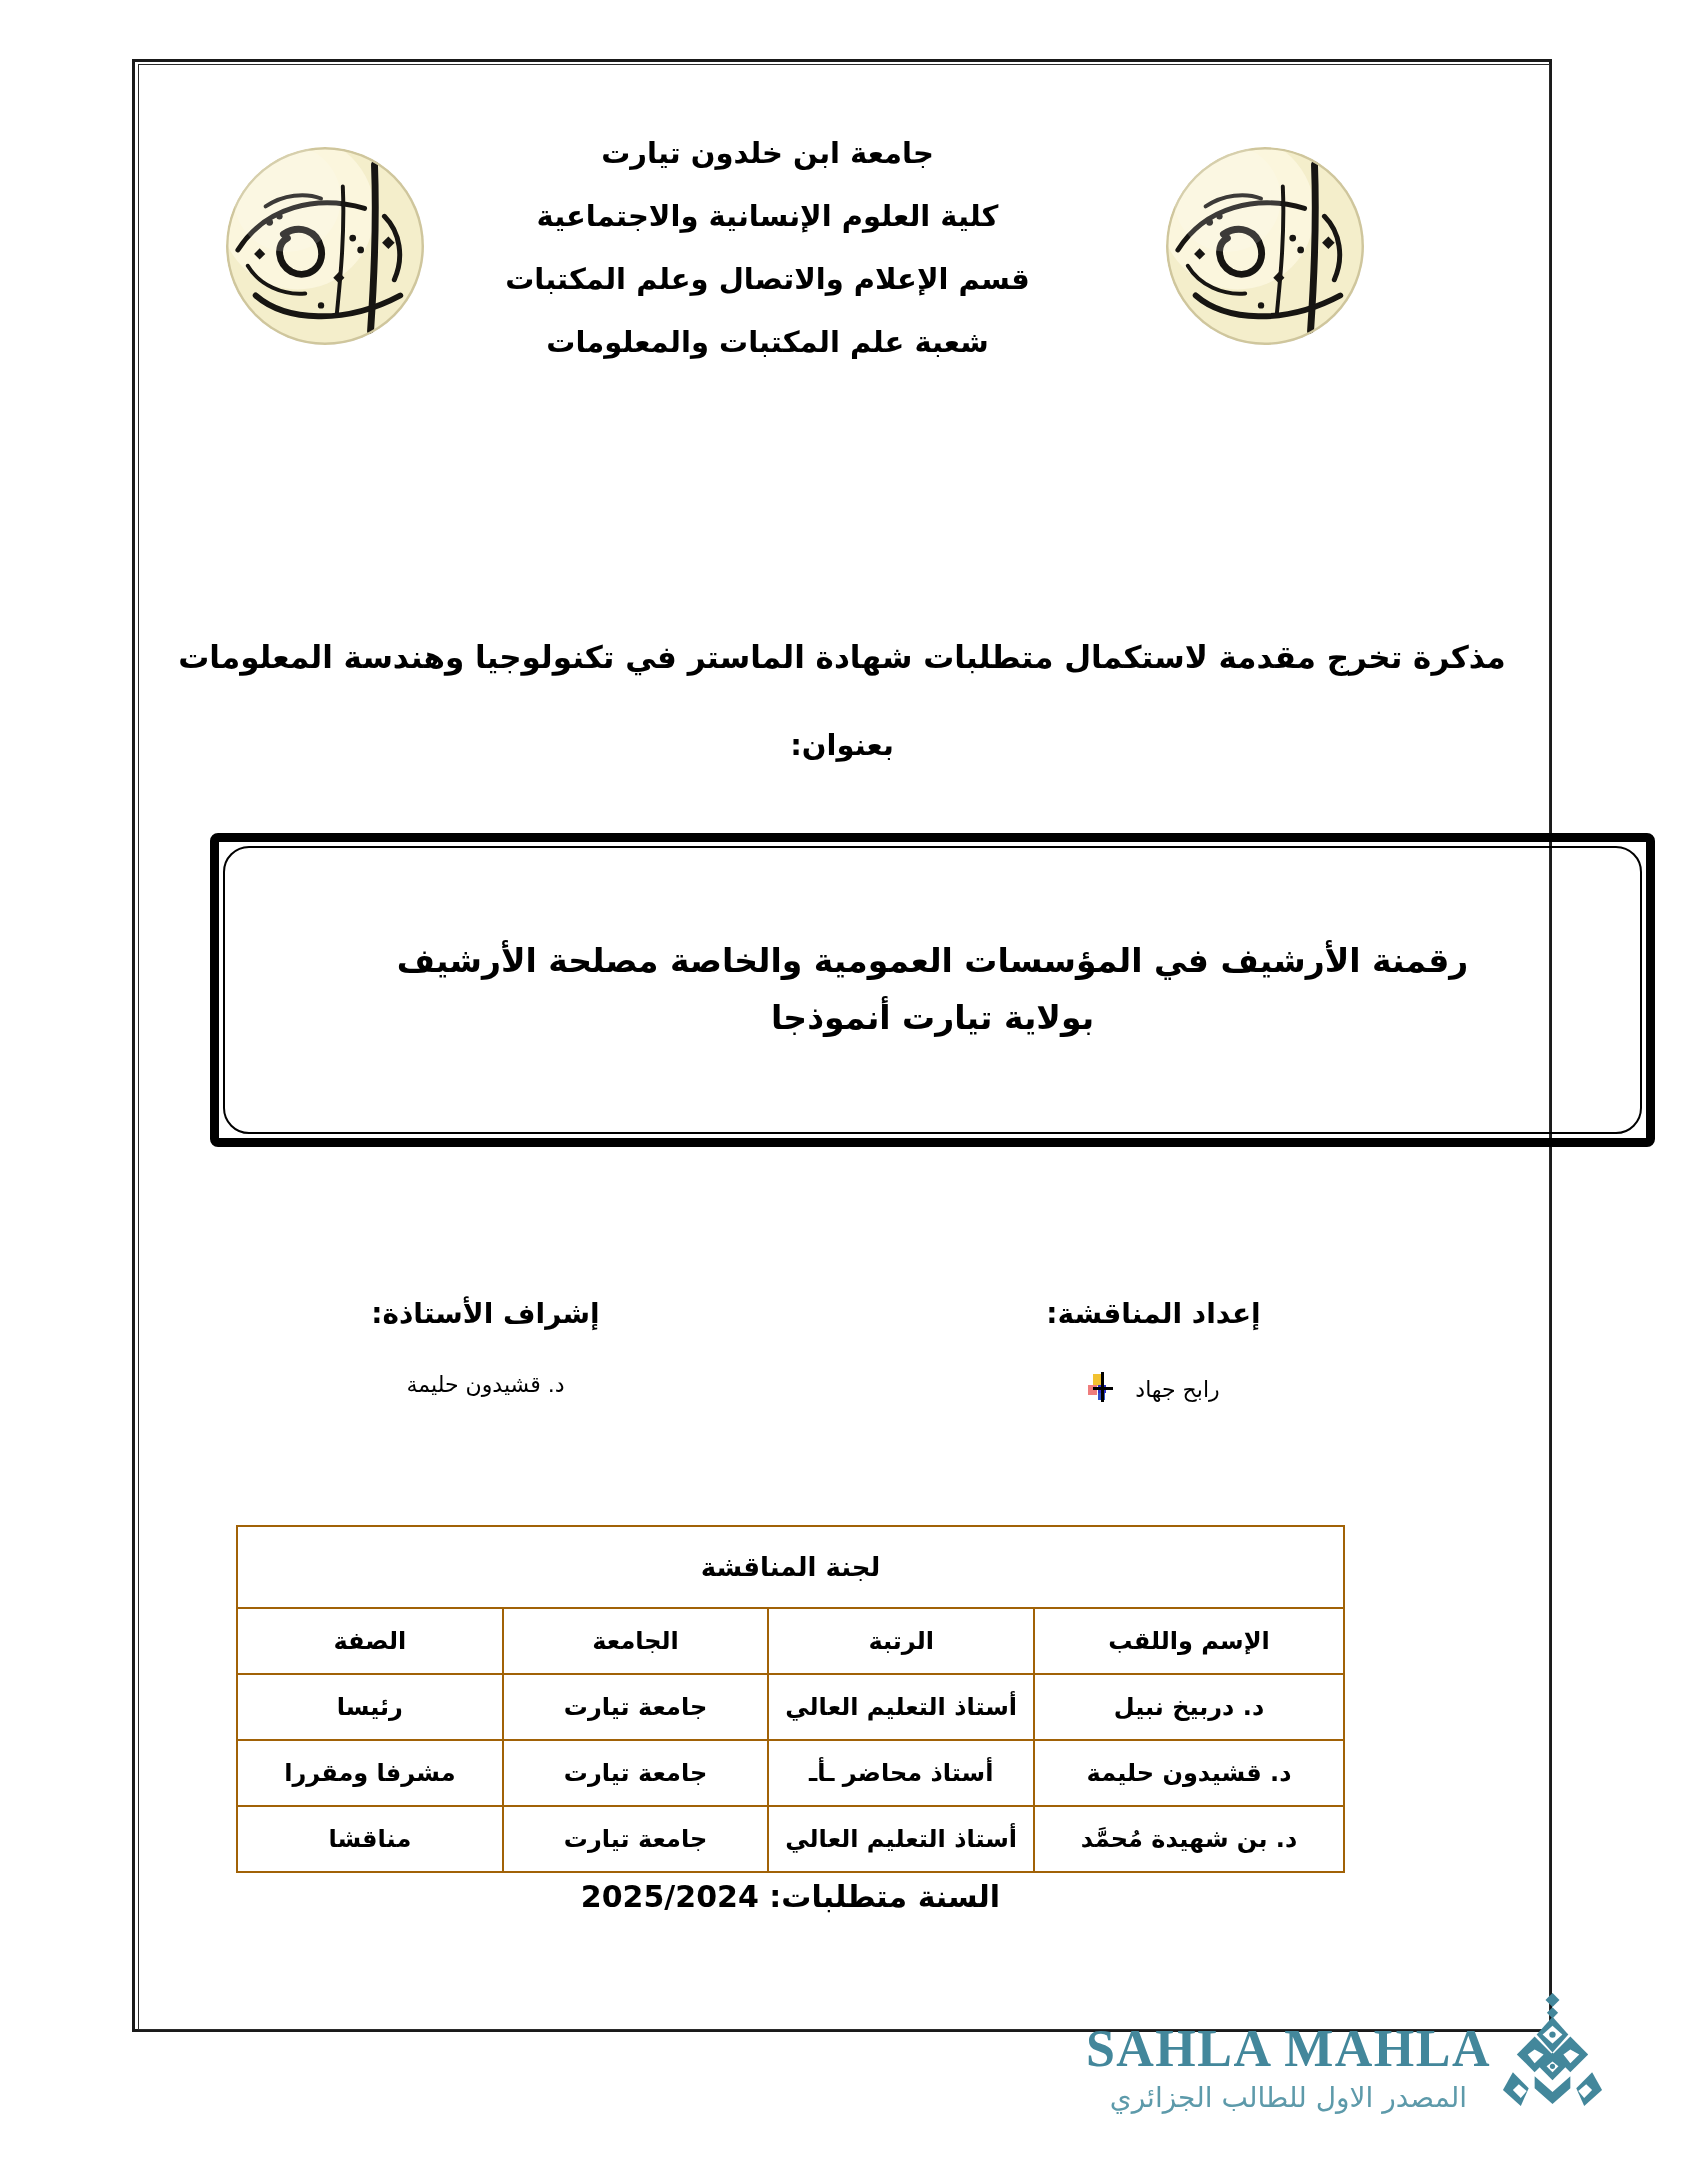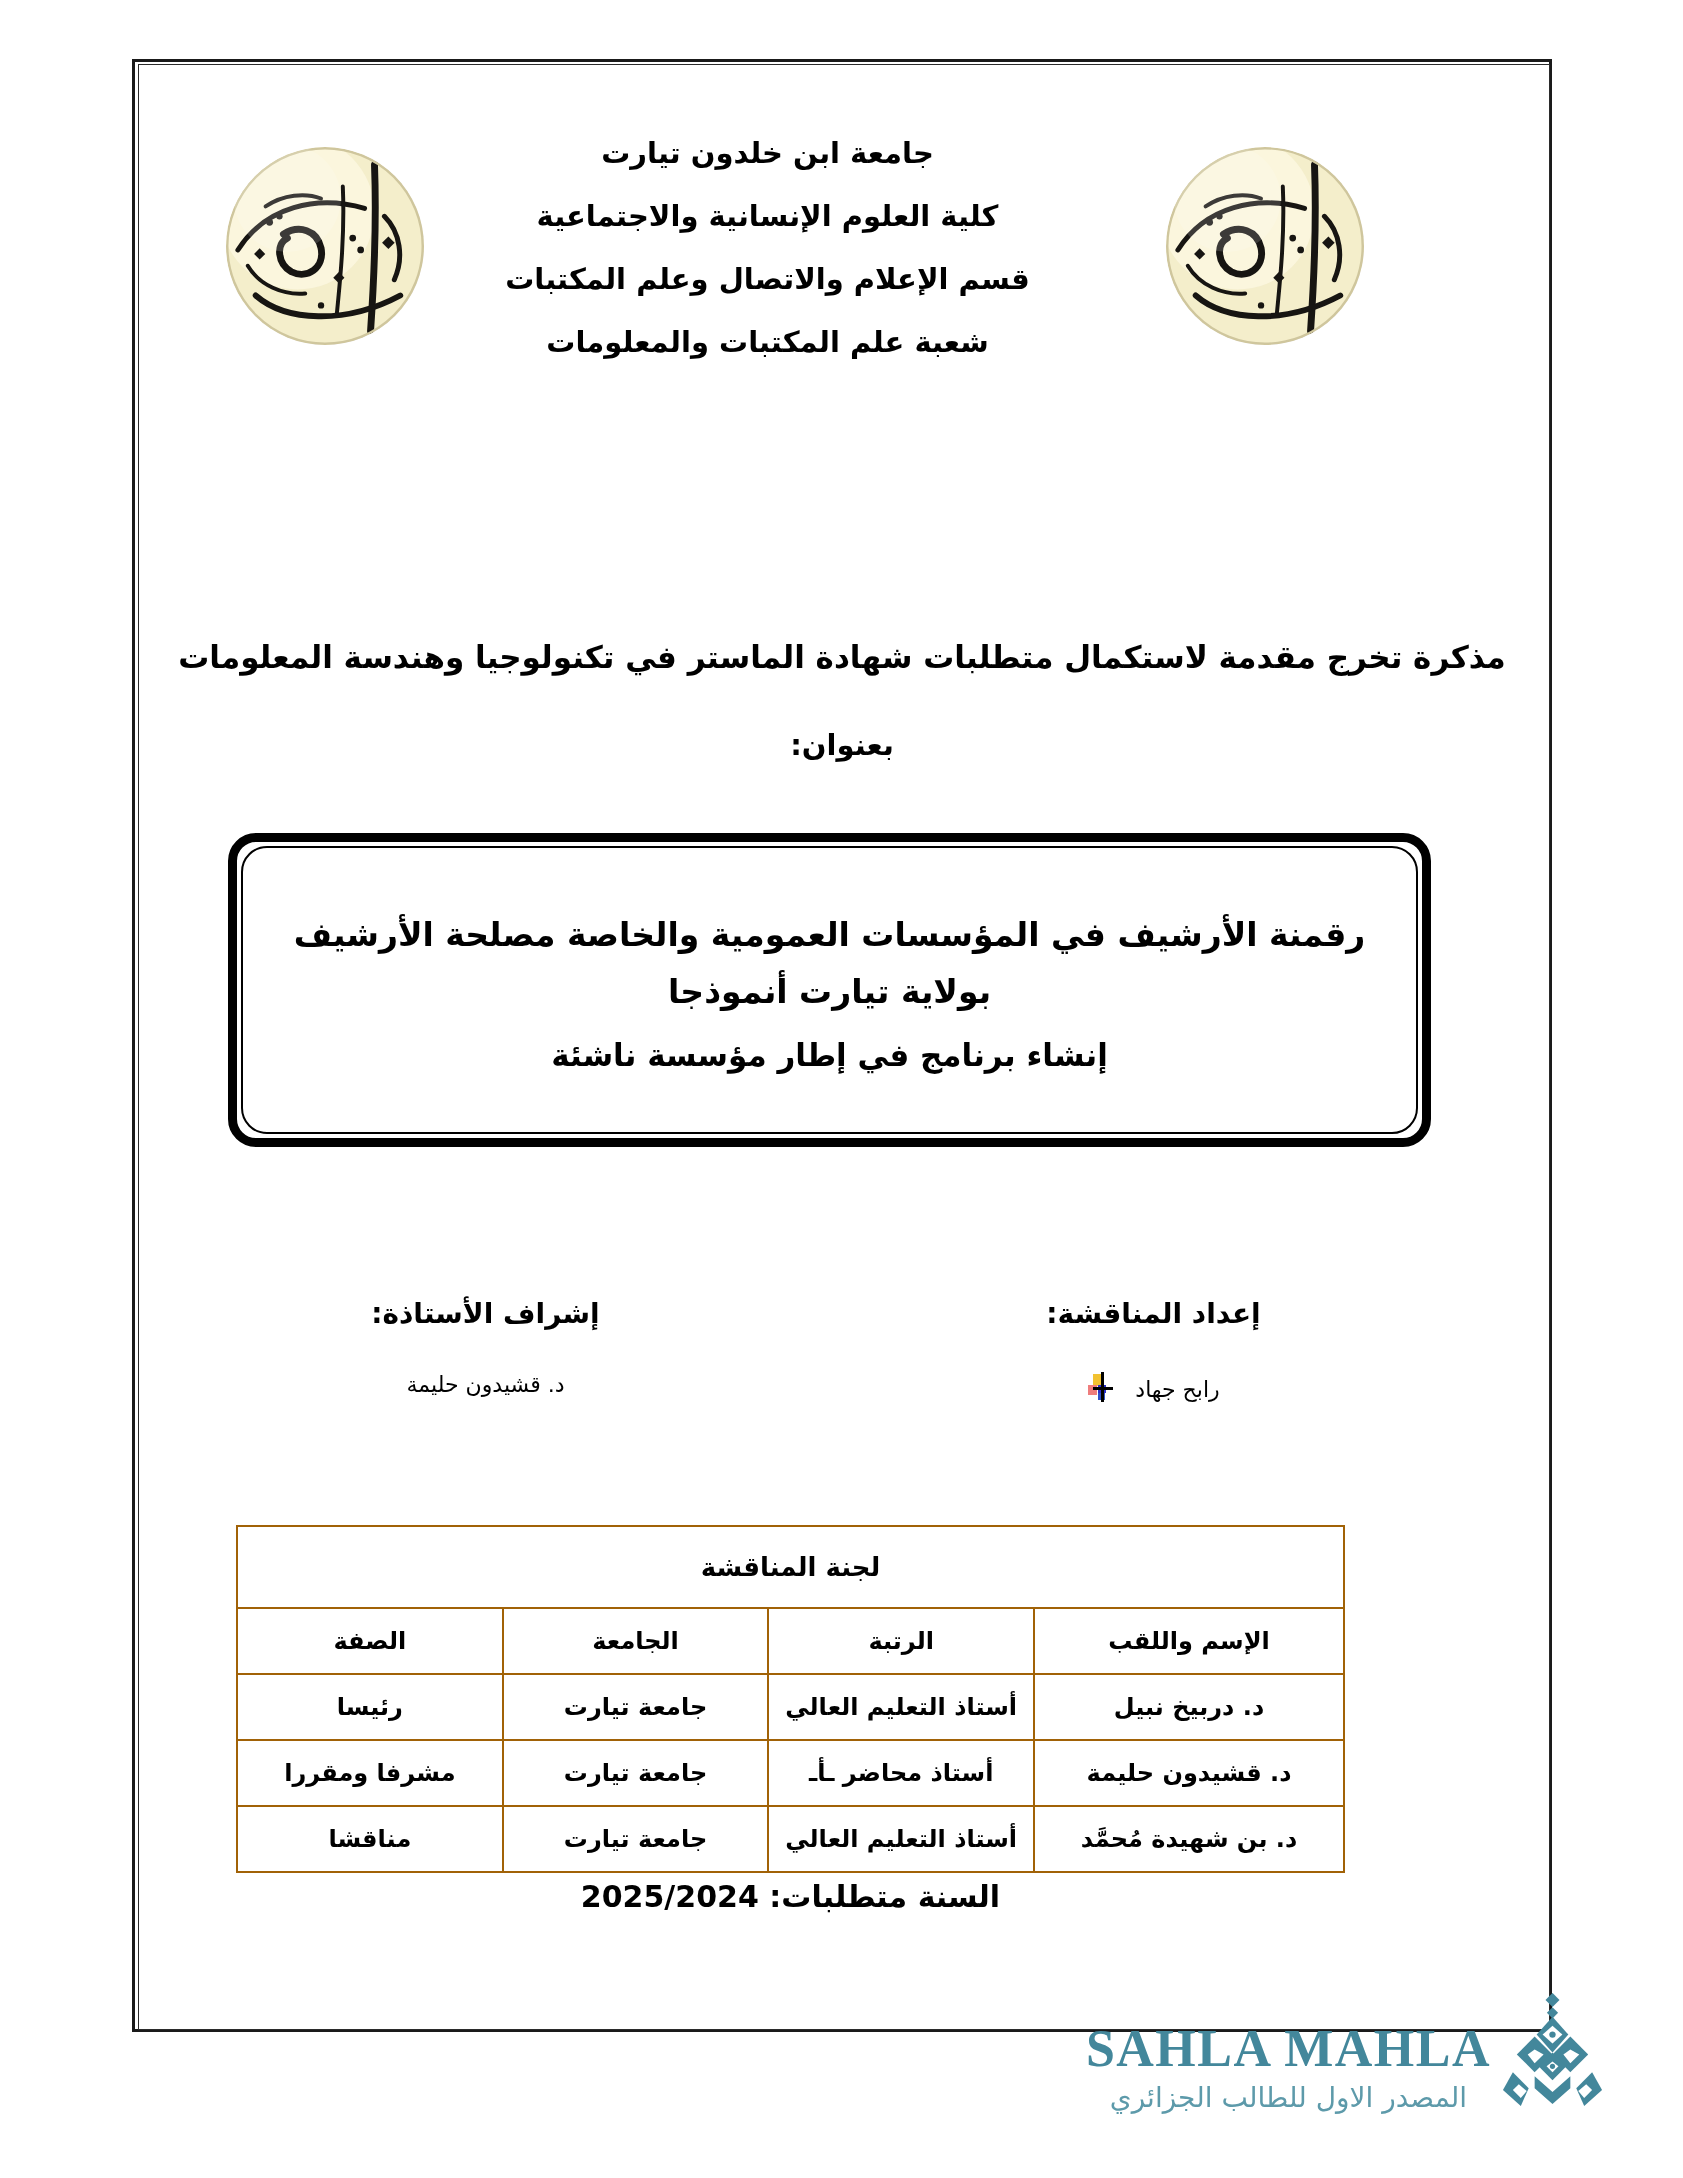--- a/index.html
+++ b/index.html
@@ -96,26 +96,26 @@
     top: 728px;
     width: 1386px;
     text-align: center;
     font-size: 29px;
     font-weight: 700;
   }
 
   
   #title-box {
     position: absolute;
-    left: 228px;
+    left: 210px;
     top: 833px;
-    width: 1203px;
+    width: 1445px;
     height: 314px;
     border: 9px solid #000000;
-    border-radius: 28px;
+    border-radius: 8px;
     box-sizing: border-box;
   }
   #title-box::after {
     content: "";
     position: absolute;
     left: 4px; top: 4px; right: 4px; bottom: 4px;
     border: 2px solid #000000;
     border-radius: 26px;
     pointer-events: none;
   }
@@ -349,21 +349,20 @@
     <div class="hline">قسم الإعلام والاتصال وعلم المكتبات</div>
     <div class="hline">شعبة علم المكتبات والمعلومات</div>
   </div>
 
   <div id="degree-line">مذكرة تخرج مقدمة لاستكمال متطلبات شهادة الماستر في تكنولوجيا وهندسة المعلومات</div>
   <div id="besonwan">بعنوان:</div>
 
   <div id="title-box">
     <div id="title-inner">
       <div class="title-main">رقمنة الأرشيف في المؤسسات العمومية والخاصة مصلحة الأرشيف بولاية تيارت أنموذجا</div>
-      <div class="title-sub">إنشاء برنامج في إطار مؤسسة ناشئة</div>
     </div>
   </div>
 
   <div id="supervisor-block">
     <div class="people-label">إشراف الأستاذة:</div>
     <div class="people-name">د. قشيدون حليمة</div>
   </div>
 
   <div id="student-block">
     <div class="people-label">إعداد المناقشة:</div>

